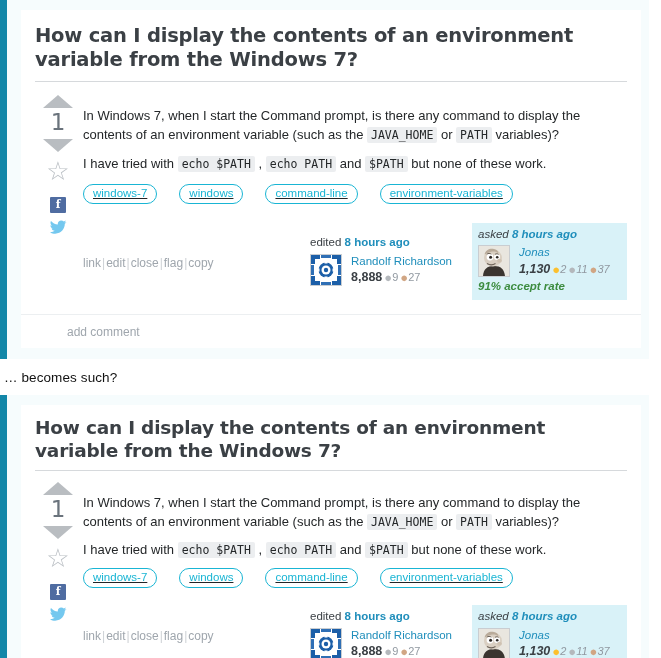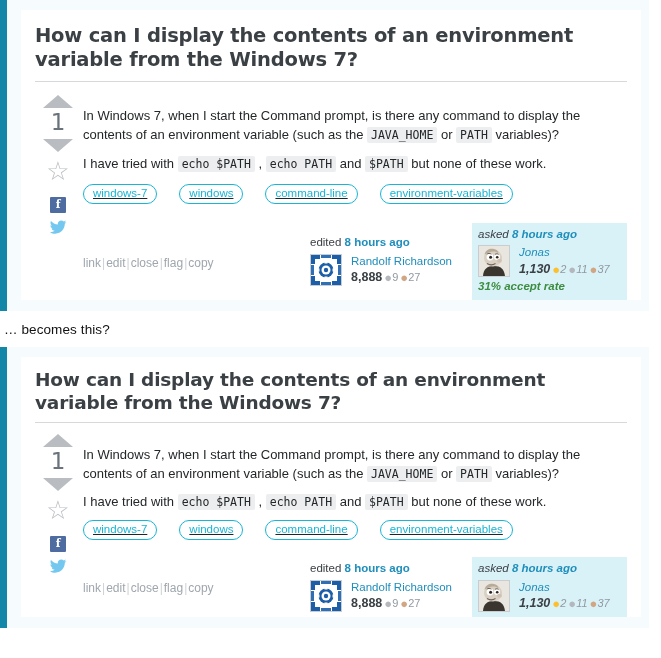--- a/index.html
+++ b/index.html
@@ -281,31 +281,32 @@
                     <path d="M7.8 8.2c1.2-1 3.3-1 4.6 0M16 8.4c1-.8 2.6-.8 3.6 0" stroke="#6b6157" stroke-width="1" fill="none"></path>
                     <path d="M8 17.5c2.5 1.6 6 1.6 8.5 0" stroke="#6b6157" stroke-width="1.1" fill="none"></path>
                     <ellipse cx="20.5" cy="14.8" rx="2.4" ry="2" fill="#cfc2b2"></ellipse>
                   </svg>
                 </div>
                 <div class="uinfo">
                   <div class="uname">Jonas</div>
                   <div class="urep"><span>1,130</span><span class="badge"><span class="dot gold">●</span><span>2</span></span><span class="badge"><span class="dot silver">●</span><span>11</span></span><span class="badge"><span class="dot bronze">●</span><span>37</span></span></div>
                 </div>
               </div>
-              <div class="accept">31% accept rate</div>
+              <div class="accept">91% accept rate</div>
             </div>
 
           </div>
         </div>
       </div>
 
+      <div class="commentbar">add comment</div>
     </div>
   </div>
 
-  <div class="caption second">… becomes this?</div>
+  <div class="caption second">… becomes such?</div>
 
   <div class="qcard compact">
     <div class="qcard-inner">
 
       <div class="qtitle">How can I display the contents of an environment variable from the Windows 7?</div>
       <hr class="qrule">
 
       <div class="qbody">
 
         <div class="votecol">

